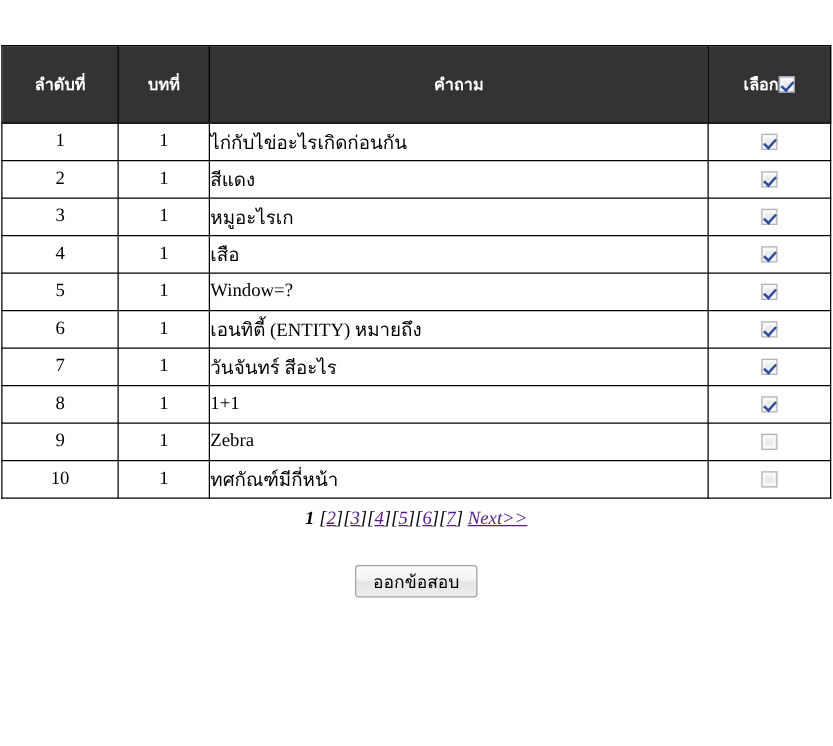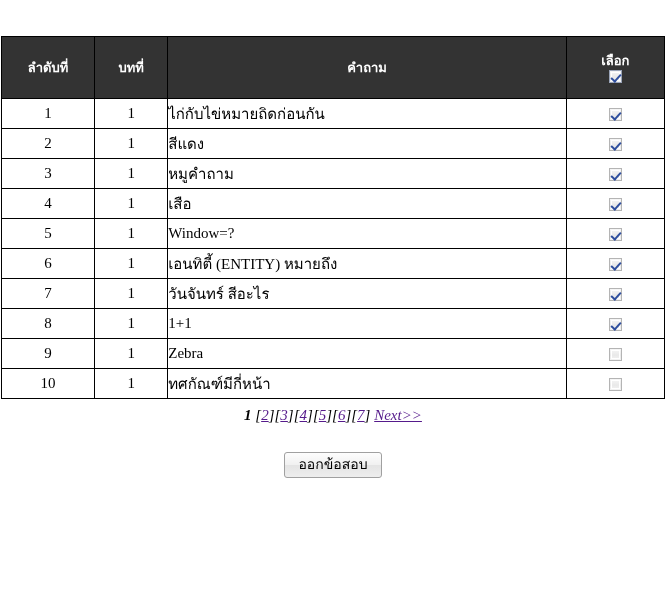--- a/index.html
+++ b/index.html
@@ -65,21 +65,21 @@
   td.ques {
     text-align: left;
     padding-left: 7px;
   }
   td.sel {
     text-align: center;
   }
 
   .hdr-sel-inner {
     display: flex;
-    flex-direction: column;
+    flex-direction: row;
     align-items: center;
     justify-content: center;
     gap: 0;
   }
 
   
   .cbx {
     display: inline-block;
     width: 13px;
     height: 13px;
@@ -134,21 +134,21 @@
     text-decoration: none;
   }
 
   .btnwrap {
     width: 664px;
     margin: 0 auto;
     text-align: center;
     padding-top: 25px;
   }
   button.submit-btn {
-    font-family: Liberation Serif, serif;
+    font-family: Liberation Sans, sans-serif;
     font-size: 14px;
     color: #000000;
     padding: 3px 13px;
     background: linear-gradient(180deg, #fdfdfd 0%, #f1f1f1 48%, #e4e4e4 52%, #eeeeee 100%);
     border: 1px solid #a0a0a0;
     border-radius: 3px;
     cursor: pointer;
     line-height: 1.3;
   }
 </style>
@@ -180,33 +180,33 @@
             <span>เลือก</span>
             <span class="cbx hdr checked"></span>
           </span>
         </th>
       </tr>
     </thead>
     <tbody id="rows-body">
         <tr>
           <td class="seq">1</td>
           <td class="chap">1</td>
-          <td class="ques">ไก่กับไข่หมายถิดก่อนกัน</td>
+          <td class="ques">ไก่กับไข่อะไรเกิดก่อนกัน</td>
           <td class="sel"><span class="cbx checked"></span></td>
         </tr>
         <tr>
           <td class="seq">2</td>
           <td class="chap">1</td>
           <td class="ques">สีแดง</td>
           <td class="sel"><span class="cbx checked"></span></td>
         </tr>
         <tr>
           <td class="seq">3</td>
           <td class="chap">1</td>
-          <td class="ques">หมูคำถาม</td>
+          <td class="ques">หมูอะไรเก</td>
           <td class="sel"><span class="cbx checked"></span></td>
         </tr>
         <tr>
           <td class="seq">4</td>
           <td class="chap">1</td>
           <td class="ques">เสือ</td>
           <td class="sel"><span class="cbx checked"></span></td>
         </tr>
         <tr>
           <td class="seq">5</td>

